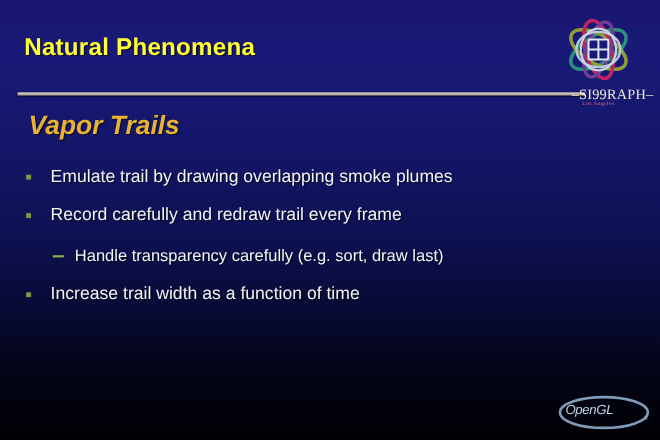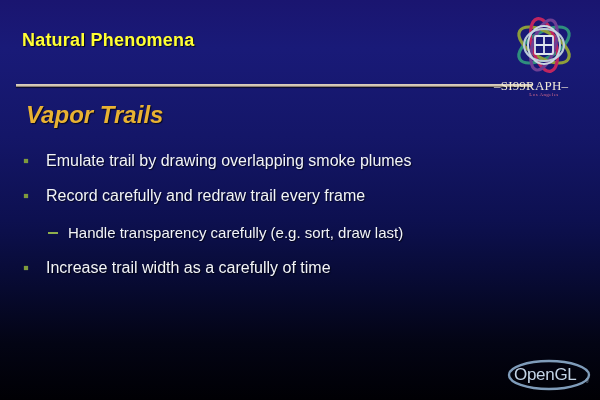--- a/index.html
+++ b/index.html
@@ -23,21 +23,21 @@
         #070a30 72%,
         #030414 86%,
         #000004 100%);
   }
 
   
   #title {
     position: absolute;
     left: 22px;
     top: 30px;
-    font-size: 18px;
+    font-size: 22px;
     font-weight: bold;
     color: #ffff33;
     letter-spacing: 0.2px;
     text-shadow: 1px 1px 1px rgba(0,0,0,0.75);
     white-space: nowrap;
   }
 
   
   #divider {
     position: absolute;
@@ -115,21 +115,21 @@
     right: 6px;
     top: 12px;
     width: 100px;
     height: 92px;
   }
   #sig-word {
     position: absolute;
     left: 0;
     top: 66px;
     width: 100px;
-    text-align: left;
+    text-align: right;
     font-family: "Liberation Serif", serif;
     font-size: 13px;
     letter-spacing: 0.2px;
     color: #f0ead8;
     white-space: nowrap;
   }
   #sig-city {
     position: absolute;
     left: 0;
     top: 80px;
@@ -147,25 +147,26 @@
     position: absolute;
     right: 8px;
     bottom: 8px;
     width: 86px;
     height: 34px;
   }
   #ogl-text {
     position: absolute;
     left: 8px;
     top: 7px;
-    font-size: 17px;
+    font-size: 12px;
     color: #c3d4e6;
     font-family: "Liberation Sans", sans-serif;
     letter-spacing: -0.3px;
     white-space: nowrap;
+    font-style: italic;
   }
   #ogl-tm {
     position: absolute;
     right: 3px;
     bottom: 8px;
     font-size: 5px;
     color: #93a8bd;
   }
 </style>
 </head>
@@ -200,21 +201,21 @@
       <span class="marker">
           <i class="dash"></i>
         </span>
       <span class="btext">Handle transparency carefully (e.g. sort, draw last)</span>
     </div>
 
     <div class="bullet-row">
       <span class="marker">
           <i class="sq"></i>
         </span>
-      <span class="btext">Increase trail width as a carefully of time</span>
+      <span class="btext">Increase trail width as a function of time</span>
     </div>
 
   </div>
 
   <div id="siggraph">
     <svg width="100" height="70" viewBox="0 0 100 70">
       <g fill="none" stroke-width="3.2">
         <ellipse cx="50" cy="33" rx="28" ry="13" stroke="#2f8f7d" transform="rotate(-30 50 33)"></ellipse>
         <ellipse cx="50" cy="33" rx="28" ry="13" stroke="#8d9e3a" transform="rotate(30 50 33)"></ellipse>
         <ellipse cx="50" cy="33" rx="27" ry="12" stroke="#c0255f" transform="rotate(75 50 33)"></ellipse>

